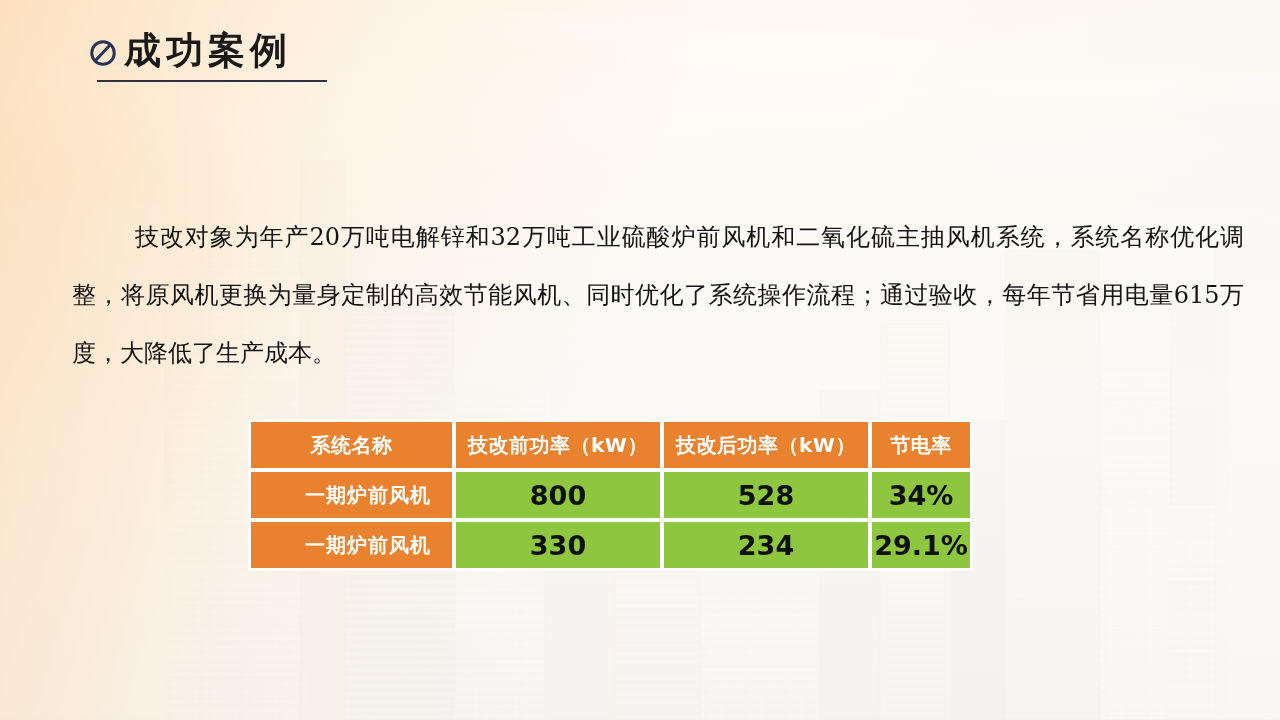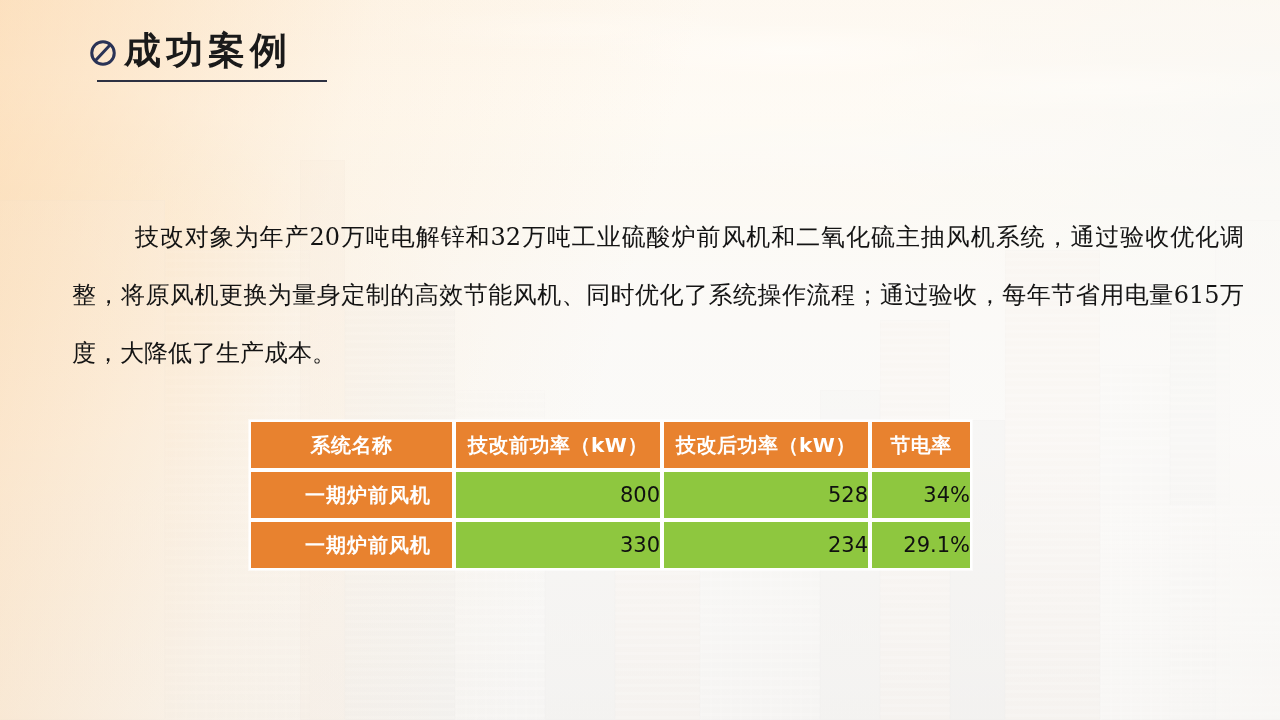--- a/index.html
+++ b/index.html
@@ -193,23 +193,22 @@
     font-size: 20px;
     font-weight: bold;
     letter-spacing: 1px;
     white-space: nowrap;
     padding-left: 33px;
   }
   .data-table td.val {
     background: #8ec73f;
     color: #101010;
     font-family: "DejaVu Sans", "Liberation Sans", sans-serif;
-    font-size: 21px;
-    font-weight: normal;
-    text-align: right;
+    font-size: 27px;
+    font-weight: bold;
   }
   .col-name { width: 205px; }
   .col-before { width: 208px; }
   .col-after { width: 208px; }
   .col-rate { width: 102px; }
 </style>
 </head>
 <body>
 
 <div id="slide">
@@ -267,21 +266,21 @@
         <circle cx="16" cy="16" r="12" fill="none" stroke="#2a3356" stroke-width="3.2"></circle>
         <line x1="8.5" y1="23.5" x2="23.5" y2="7.5" stroke="#2a3356" stroke-width="3.2" stroke-linecap="round"></line>
       </svg>
       <div class="title-cn">成功案例</div>
     </div>
     <div class="title-rule"></div>
   </div>
 
 
   <div class="body-copy">
-    <span class="indent"></span><span>技改对象为年产20万吨电解锌和32万吨工业硫酸炉前风机和二氧化硫主抽风机系统，通过验收</span><span>优化调整，将原风机更换为量身定制的高效节能风机、同时优化了系统操作流程；通过验收，每年</span><span>节省用电量615万度，大降低了生产成本。</span>
+    <span class="indent"></span><span>技改对象为年产20万吨电解锌和32万吨工业硫酸炉前风机和二氧化硫主抽风机系统，系统名称</span><span>优化调整，将原风机更换为量身定制的高效节能风机、同时优化了系统操作流程；通过验收，每年</span><span>节省用电量615万度，大降低了生产成本。</span>
   </div>
 
   <table class="data-table">
     <colgroup>
       <col class="col-name">
         <col class="col-before">
         <col class="col-after">
         <col class="col-rate">
     </colgroup>
     <thead>

